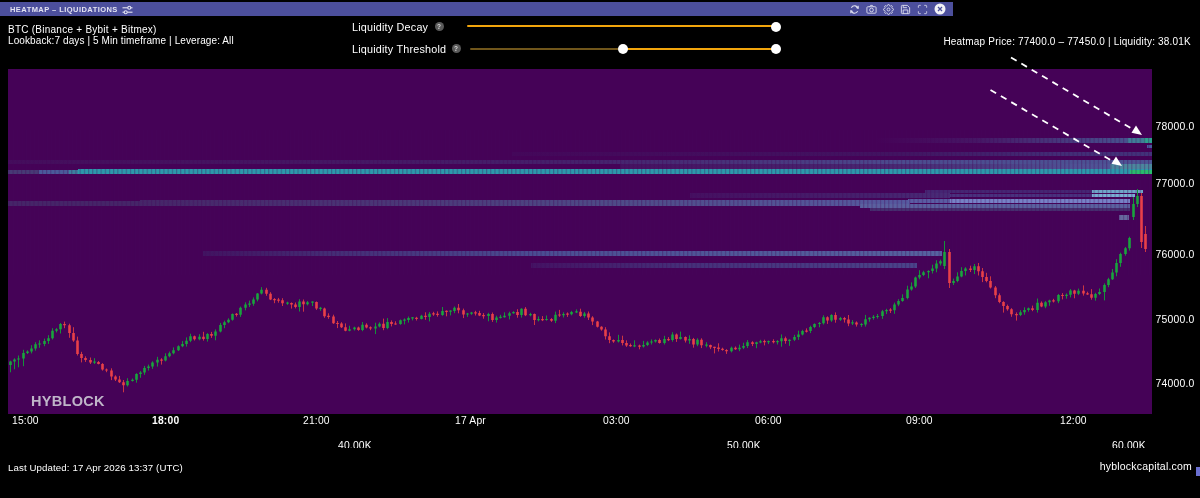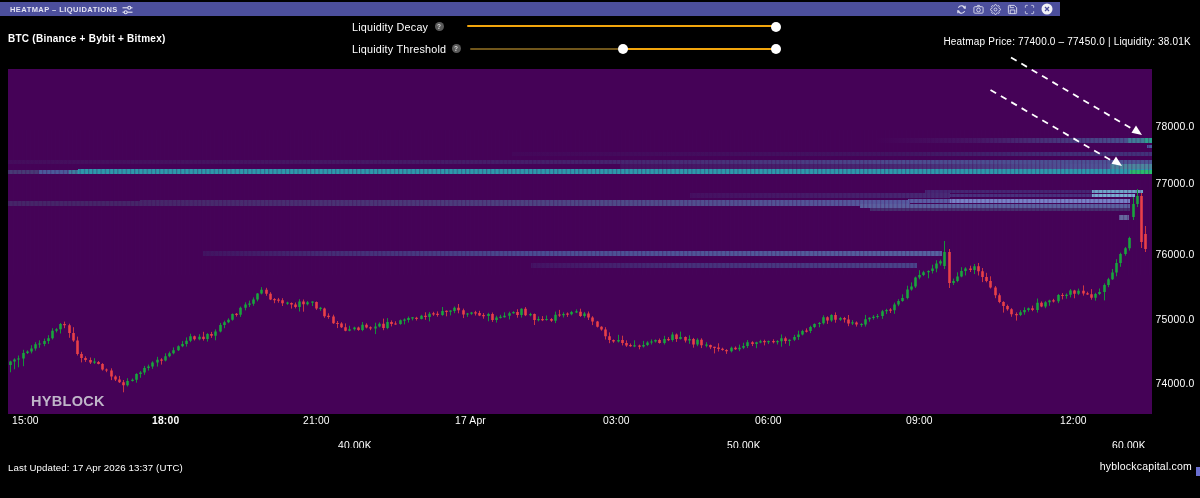--- a/index.html
+++ b/index.html
@@ -1,19 +1,19 @@
 <!DOCTYPE html>
 <html><head>
 <meta charset="utf-8">
 <style>
 html,body{margin:0;padding:0;background:#000;width:1200px;height:498px;overflow:hidden;}
 *{box-sizing:border-box;font-family:"Liberation Sans",sans-serif;}
 #page{position:relative;width:1200px;height:498px;background:#000;}
 .abs{position:absolute;}
-#topbar{position:absolute;left:0;top:2px;width:1060px;height:14px;background:#4c4f9c;color:#e4e4f2;}
+#topbar{position:absolute;left:0;top:2px;width:953px;height:14px;background:#4c4f9c;color:#e4e4f2;}
 #title{position:absolute;left:10px;top:0;height:14px;line-height:15px;font-size:7.5px;font-weight:bold;letter-spacing:.45px;}
 #topicons{position:absolute;right:7px;top:1px;height:12px;display:flex;gap:6px;align-items:center;}
 .h-left{position:absolute;left:8px;color:#fff;font-size:10px;letter-spacing:.25px;}
 .h-right{position:absolute;right:9px;color:#fff;font-size:10px;letter-spacing:.2px;text-align:right;}
 .sl-label{position:absolute;color:#fff;font-size:10.8px;letter-spacing:.2px;left:352px;}
 .track{position:absolute;height:2px;border-radius:2px;}
 .handle{position:absolute;width:10px;height:10px;border-radius:50%;background:#fff;}
 .qmark{position:absolute;width:9px;height:9px;border-radius:50%;background:#5a5a5a;color:#ddd;font-size:6.5px;text-align:center;line-height:9px;font-weight:bold;}
 #plot{position:absolute;left:8px;top:69px;width:1144px;height:345px;background:#450257;}
 .plabel{position:absolute;left:1155.5px;color:#fff;font-size:10.4px;letter-spacing:.2px;}
@@ -55,21 +55,22 @@
       <svg width="11" height="11" viewBox="0 0 24 24" fill="none" stroke="#ddddee" stroke-width="2">
           <path d="M8 3H5a2 2 0 0 0-2 2v3m18 0V5a2 2 0 0 0-2-2h-3m0 18h3a2 2 0 0 0 2-2v-3M3 16v3a2 2 0 0 0 2 2h3"></path>
         </svg>
       <svg width="12" height="12" viewBox="0 0 24 24">
           <circle cx="12" cy="12" r="11" fill="#f2f2f7"></circle>
           <path d="M8 8l8 8M16 8l-8 8" stroke="#4c4f9c" stroke-width="2.6"></path>
         </svg>
     </div>
   </div>
 
-  <div class="h-left" style="top:33px;font-weight:bold;">BTC (Binance + Bybit + Bitmex)</div>
+  <div class="h-left" style="top:24px;">BTC (Binance + Bybit + Bitmex)</div>
+  <div class="h-left" style="top:35px;letter-spacing:.1px;">Lookback:7 days | 5 Min timeframe | Leverage: All</div>
 
   <div class="sl-label" style="top:21px;">Liquidity Decay</div>
   <div class="qmark" style="left:434.5px;top:22px;">?</div>
   <div class="track" style="left:467px;top:25.4px;width:309px;background:#f2a50c;"></div>
   <div class="handle" style="left:771px;top:21.5px;"></div>
 
   <div class="sl-label" style="top:43px;">Liquidity Threshold</div>
   <div class="qmark" style="left:451.5px;top:44px;">?</div>
   <div class="track" style="left:470px;top:47.6px;width:153px;background:#70561b;"></div>
   <div class="track" style="left:623px;top:47.6px;width:153px;background:#f2a50c;"></div>

